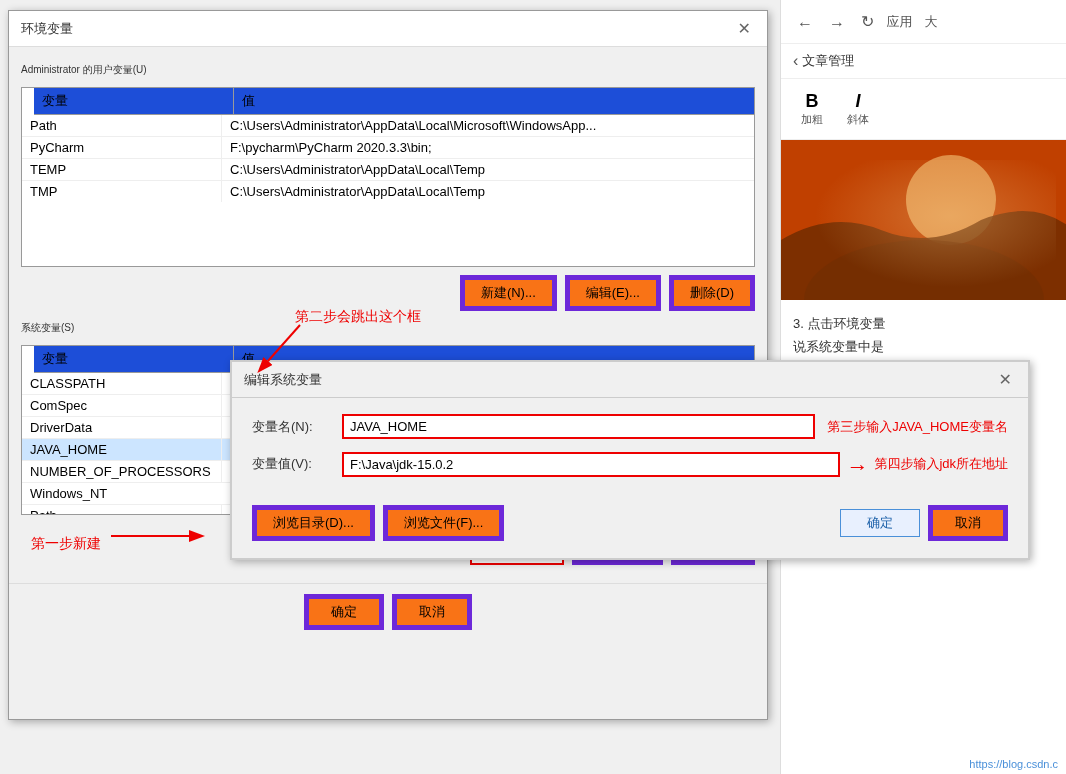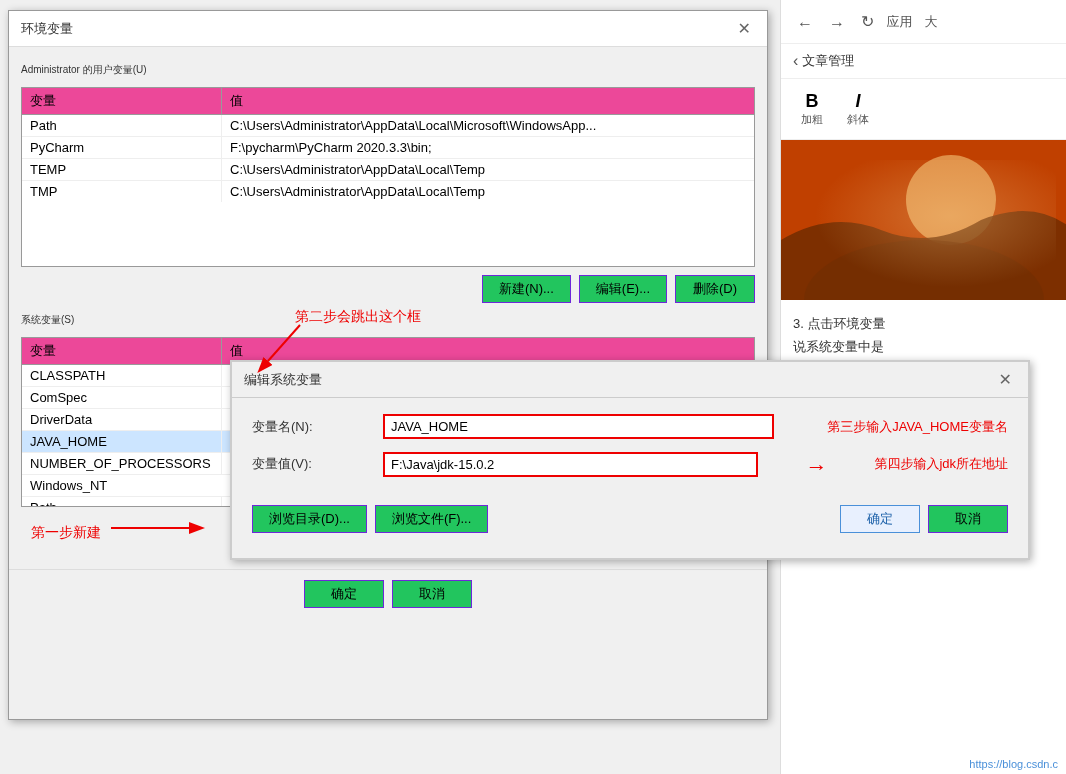--- a/index.html
+++ b/index.html
@@ -78,23 +78,24 @@
       padding: 4px 0;
     }
 
     .table-container {
       border: 1px solid #999;
       background: #fff;
       margin-bottom: 8px;
     }
 
     .table-header {
-      background: #ec4899;
+      background: #1d4ed8;
       display: flex;
       border-bottom: 1px solid #999;
+      margin-left: 12px;
     }
 
     .table-header-cell {
       padding: 4px 8px;
       font-size: 13px;
       font-weight: normal;
       color: #000;
     }
 
     .table-header-cell:first-child {
@@ -140,22 +141,22 @@
 
     .btn-row {
       display: flex;
       gap: 8px;
       justify-content: flex-end;
       margin: 6px 0;
     }
 
     .btn {
       padding: 4px 16px;
-      background: #22c55e;
-      border: 1px solid #6d28d9;
+      background: #f97316;
+      border: 5px solid #6d28d9;
       font-size: 13px;
       cursor: pointer;
       min-width: 80px;
       text-align: center;
     }
 
     .btn-new-highlight {
       background: #fff;
       border: 2px solid #e00;
       font-weight: bold;
@@ -185,21 +186,20 @@
     }
 
     .edit-form {
       padding: 16px 20px;
     }
 
     .form-row {
       display: flex;
       align-items: center;
       margin-bottom: 12px;
-      gap: 41px;
     }
 
     .form-label {
       width: 90px;
       font-size: 13px;
       color: #333;
     }
 
     .form-input {
       flex: 1;

